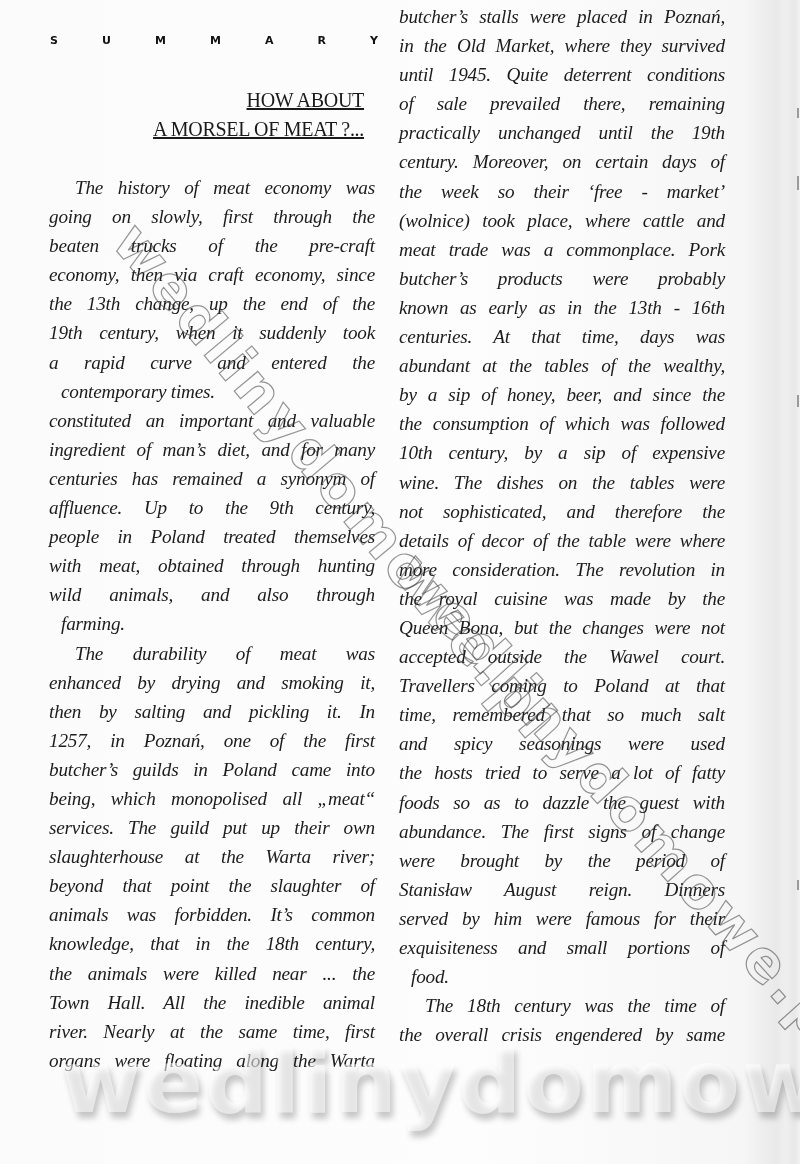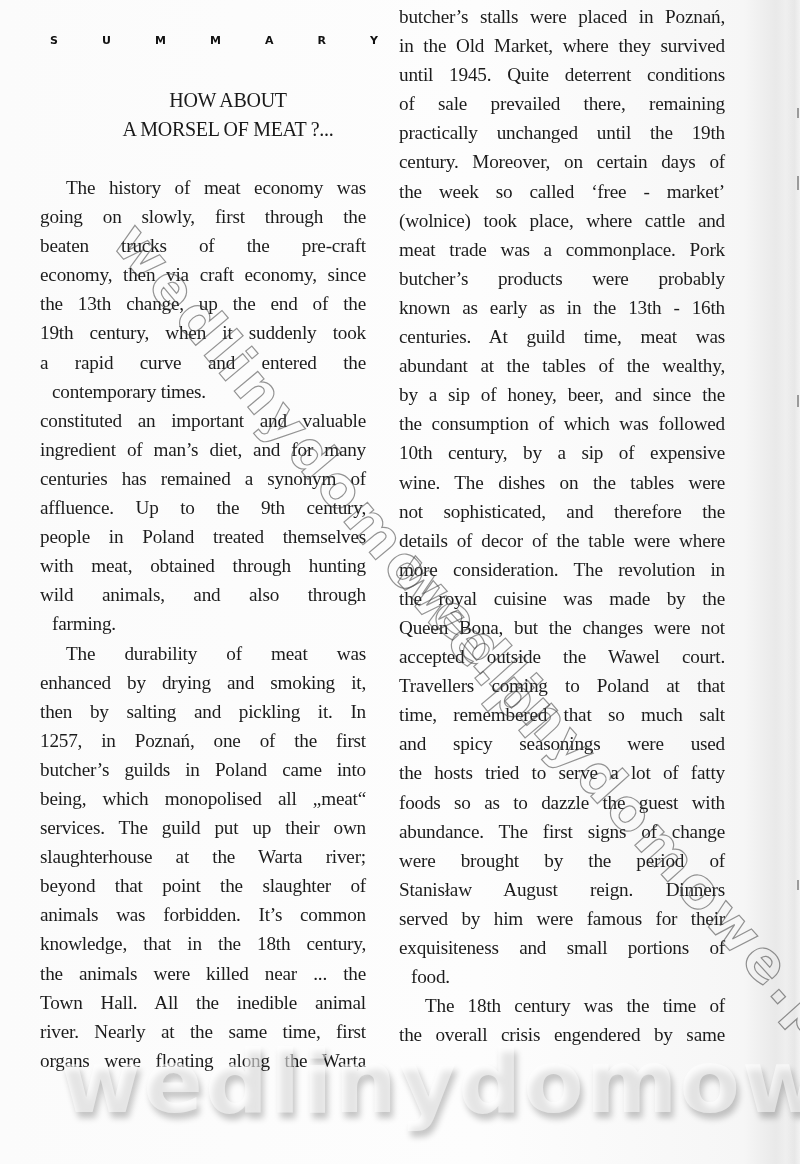--- a/index.html
+++ b/index.html
@@ -38,56 +38,58 @@
       justify-content: space-between;
       font-family: "DejaVu Sans", "Liberation Sans", sans-serif;
       font-weight: bold;
       font-size: 11px;
       color: #111;
     }
     .section-label span { display: inline-block; }
 
     .title {
       position: absolute;
-      left: 64px;
+      left: 36px;
       top: 86px;
       width: 328px;
-      text-align: center;
+      text-align: right;
       font-family: "Liberation Serif", "DejaVu Serif", serif;
       font-size: 20px;
       line-height: 29px;
       color: #1a1a1a;
       letter-spacing: -0.3px;
+      text-decoration: underline;
     }
 
     .text {
       font-family: "Liberation Serif", "DejaVu Serif", serif;
       font-size: 19.2px;
       line-height: 29.1px;
       text-align: justify;
       text-align-last: justify;
       color: #1c1c1c;
       letter-spacing: -0.2px;
+      font-style: italic;
     }
     .text .line {
       display: block;
       text-align: justify;
       text-align-last: justify;
       white-space: nowrap;
       height: 29.1px;
     }
     .text .line.last {
       text-align-last: left;
       margin-left: 12px;
     }
     .text .line.indent { padding-left: 26px; }
 
     .body-left {
       position: absolute;
-      left: 40px;
+      left: 49px;
       top: 173px;
       width: 326px;
     }
     .body-right {
       position: absolute;
       left: 399px;
       top: 2px;
       width: 326px;
     }
 
@@ -183,26 +185,26 @@
       <span class="line">organs were floating along the Warta</span>
     </div>
 
   <div class="body-right text" id="body-right">
       <span class="line">butcher’s stalls were placed in Poznań,</span>
       <span class="line">in the Old Market, where they survived</span>
       <span class="line">until 1945. Quite deterrent conditions</span>
       <span class="line">of sale prevailed there, remaining</span>
       <span class="line">practically unchanged until the 19th</span>
       <span class="line">century. Moreover, on certain days of</span>
-      <span class="line">the week so called ‘free - market’</span>
+      <span class="line">the week so their ‘free - market’</span>
       <span class="line">(wolnice) took place, where cattle and</span>
       <span class="line">meat trade was a commonplace. Pork</span>
       <span class="line">butcher’s products were probably</span>
       <span class="line">known as early as in the 13th - 16th</span>
-      <span class="line">centuries. At guild time, meat was</span>
+      <span class="line">centuries. At that time, days was</span>
       <span class="line">abundant at the tables of the wealthy,</span>
       <span class="line">by a sip of honey, beer, and since the</span>
       <span class="line">the consumption of which was followed</span>
       <span class="line">10th century, by a sip of expensive</span>
       <span class="line">wine. The dishes on the tables were</span>
       <span class="line">not sophisticated, and therefore the</span>
       <span class="line">details of decor of the table were where</span>
       <span class="line">more consideration. The revolution in</span>
       <span class="line">the royal cuisine was made by the</span>
       <span class="line">Queen Bona, but the changes were not</span>

